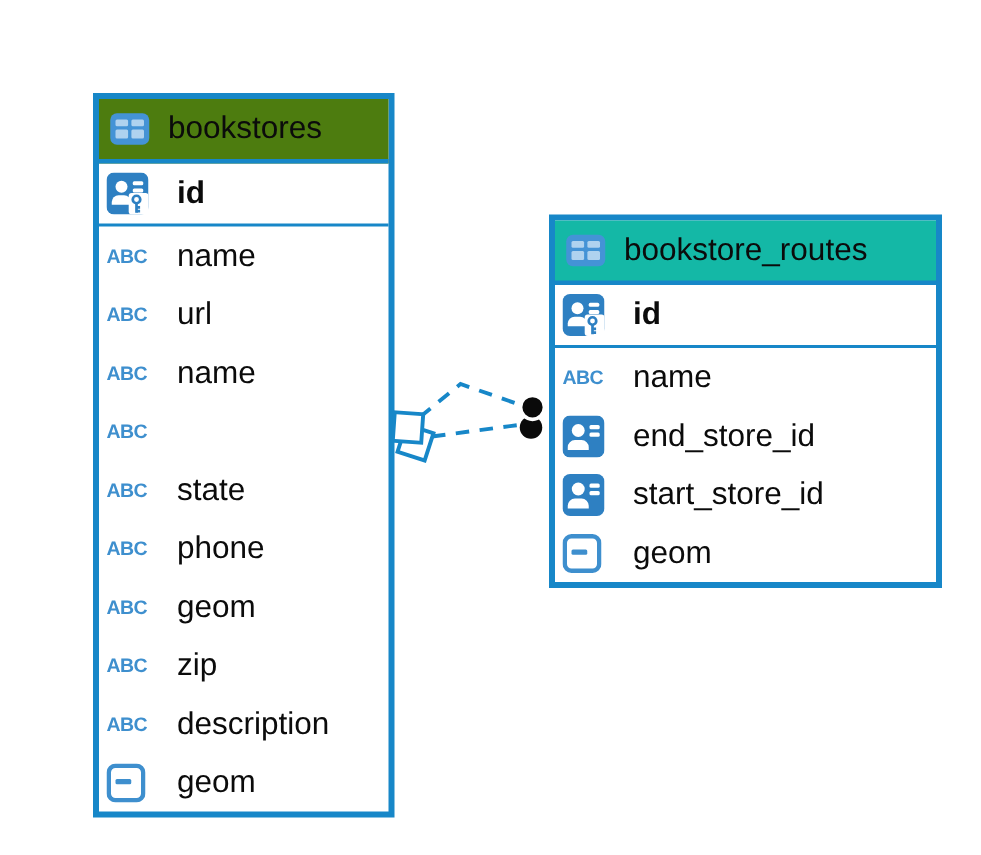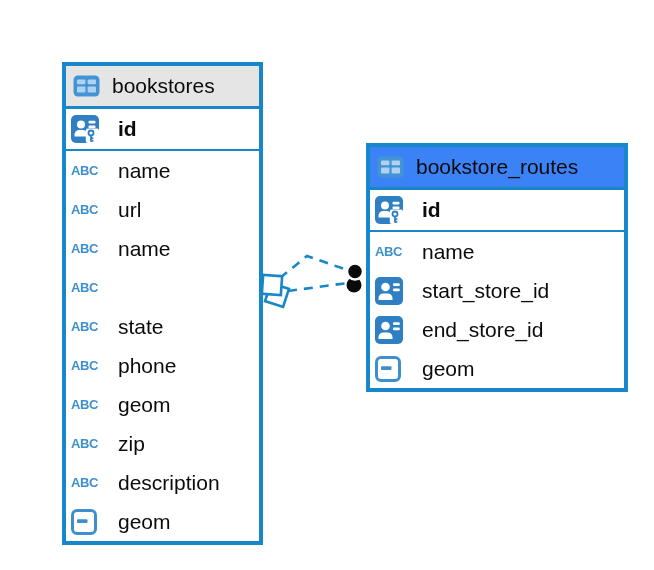--- a/index.html
+++ b/index.html
@@ -88,21 +88,21 @@
     stroke:var(--blue);
     stroke-width:2.6;
   }
 </style>
 </head>
 <body>
 
 <div class="canvas">
 
   <div class="erd-table t0">
-    <div class="tbl-header hdr" style="background: #e5e5e5;">
+    <div class="tbl-header hdr" style="background: #4d7c0f;">
       <span class="icon-box">
         <svg width="27" height="22" viewBox="0 0 27 22">
           <rect x="0.5" y="0.5" width="26" height="21" rx="4.5" fill="#4493D6"></rect>
           <rect x="4" y="4.6" width="8.4" height="4.6" rx="1" fill="#AFD2EF"></rect>
           <rect x="14.6" y="4.6" width="8.4" height="4.6" rx="1" fill="#AFD2EF"></rect>
           <rect x="4" y="11.4" width="8.4" height="6" rx="1" fill="#AFD2EF"></rect>
           <rect x="14.6" y="11.4" width="8.4" height="6" rx="1" fill="#AFD2EF"></rect>
         </svg>
       </span>
       <span class="tbl-title">bookstores</span>
@@ -184,21 +184,21 @@
               <rect x="1.5" y="1.5" width="23" height="23" rx="4.5" fill="#fff" stroke="#3E8FCE" stroke-width="3"></rect>
               <rect x="6" y="10.3" width="10.5" height="3.6" rx="1" fill="#3E8FCE"></rect>
             </svg>
           </span>
           <span class="label">geom</span>
         </div>
       </div>
   </div>
 
   <div class="erd-table t1">
-    <div class="tbl-header hdr" style="background: #3b82f6;">
+    <div class="tbl-header hdr" style="background: #14b8a6;">
       <span class="icon-box">
         <svg width="27" height="22" viewBox="0 0 27 22">
           <rect x="0.5" y="0.5" width="26" height="21" rx="4.5" fill="#4493D6"></rect>
           <rect x="4" y="4.6" width="8.4" height="4.6" rx="1" fill="#AFD2EF"></rect>
           <rect x="14.6" y="4.6" width="8.4" height="4.6" rx="1" fill="#AFD2EF"></rect>
           <rect x="4" y="11.4" width="8.4" height="6" rx="1" fill="#AFD2EF"></rect>
           <rect x="14.6" y="11.4" width="8.4" height="6" rx="1" fill="#AFD2EF"></rect>
         </svg>
       </span>
       <span class="tbl-title">bookstore_routes</span>
@@ -230,33 +230,33 @@
         <div class="row">
           <span class="icon-box">
             <svg width="28" height="28" viewBox="0 0 28 28">
               <rect width="28" height="28" rx="5" fill="#2E80C2"></rect>
               <circle cx="10.5" cy="10" r="4.3" fill="#fff"></circle>
               <path d="M3.5 23 v-1.8 a4.8 4.8 0 0 1 4.8-4.8 h4.4 a4.8 4.8 0 0 1 4.8 4.8 v1.8 z" fill="#fff"></path>
               <rect x="18" y="6.3" width="6.8" height="2.8" rx="1" fill="#fff"></rect>
               <rect x="18" y="11.4" width="6.8" height="2.8" rx="1" fill="#fff"></rect>
             </svg>
           </span>
-          <span class="label">start_store_id</span>
+          <span class="label">end_store_id</span>
         </div>
         <div class="row">
           <span class="icon-box">
             <svg width="28" height="28" viewBox="0 0 28 28">
               <rect width="28" height="28" rx="5" fill="#2E80C2"></rect>
               <circle cx="10.5" cy="10" r="4.3" fill="#fff"></circle>
               <path d="M3.5 23 v-1.8 a4.8 4.8 0 0 1 4.8-4.8 h4.4 a4.8 4.8 0 0 1 4.8 4.8 v1.8 z" fill="#fff"></path>
               <rect x="18" y="6.3" width="6.8" height="2.8" rx="1" fill="#fff"></rect>
               <rect x="18" y="11.4" width="6.8" height="2.8" rx="1" fill="#fff"></rect>
             </svg>
           </span>
-          <span class="label">end_store_id</span>
+          <span class="label">start_store_id</span>
         </div>
         <div class="row">
           <span class="icon-box">
             <svg width="26" height="26" viewBox="0 0 26 26">
               <rect x="1.5" y="1.5" width="23" height="23" rx="4.5" fill="#fff" stroke="#3E8FCE" stroke-width="3"></rect>
               <rect x="6" y="10.3" width="10.5" height="3.6" rx="1" fill="#3E8FCE"></rect>
             </svg>
           </span>
           <span class="label">geom</span>
         </div>

